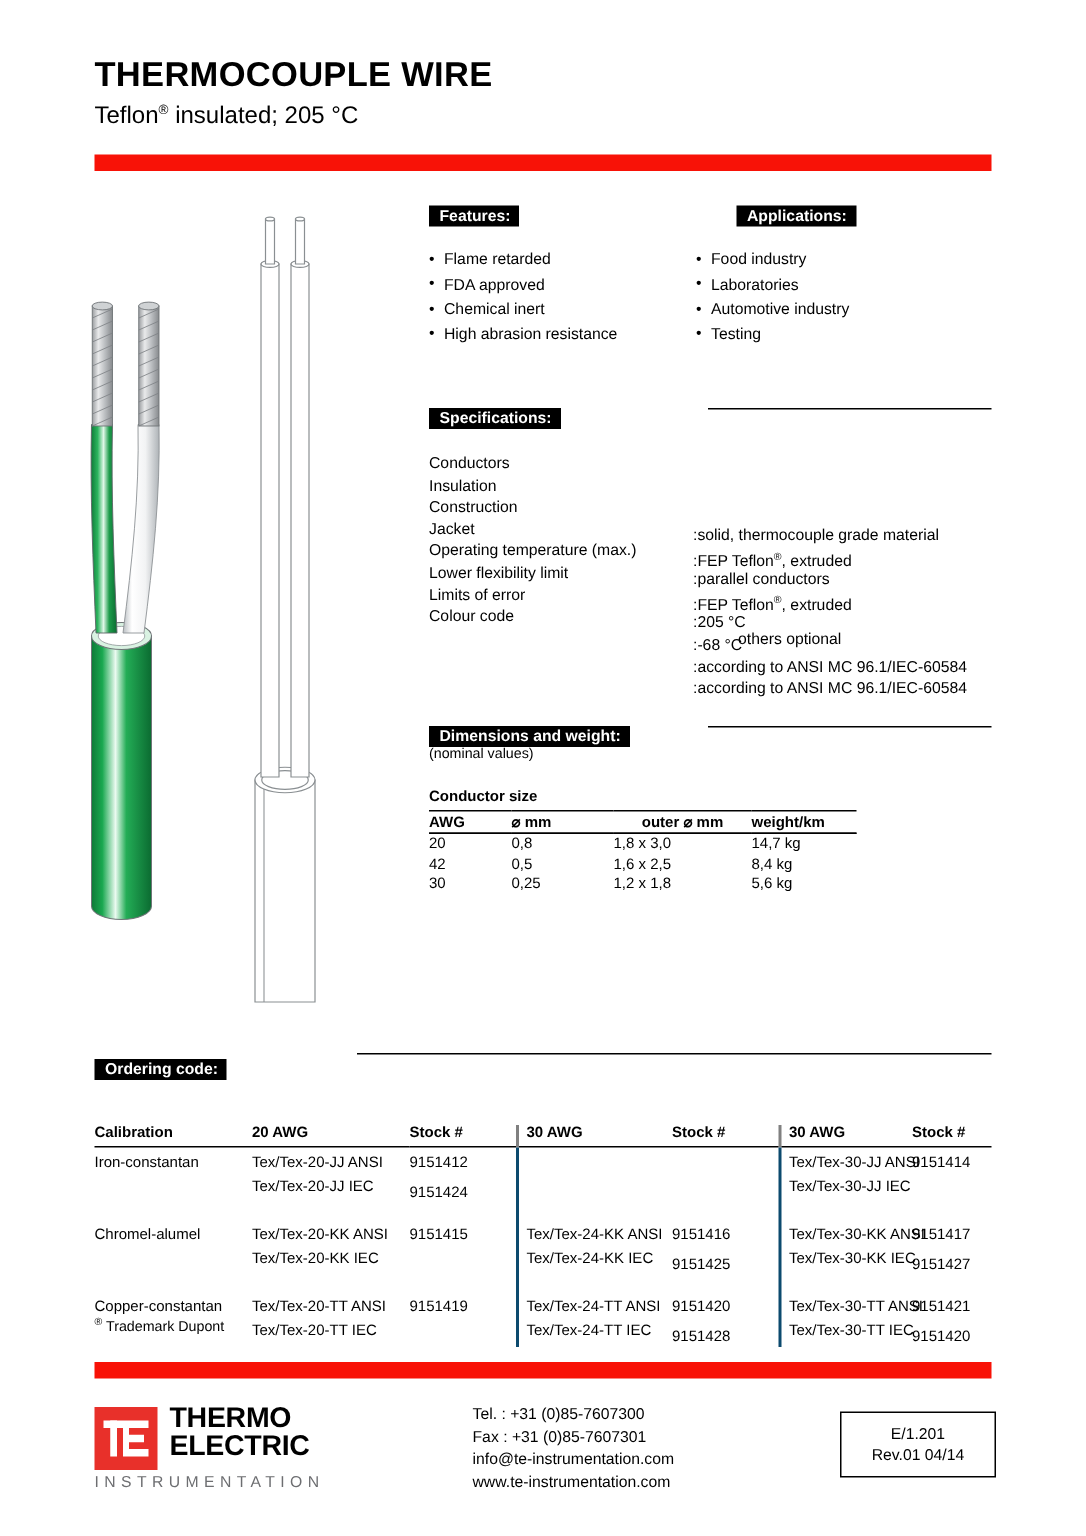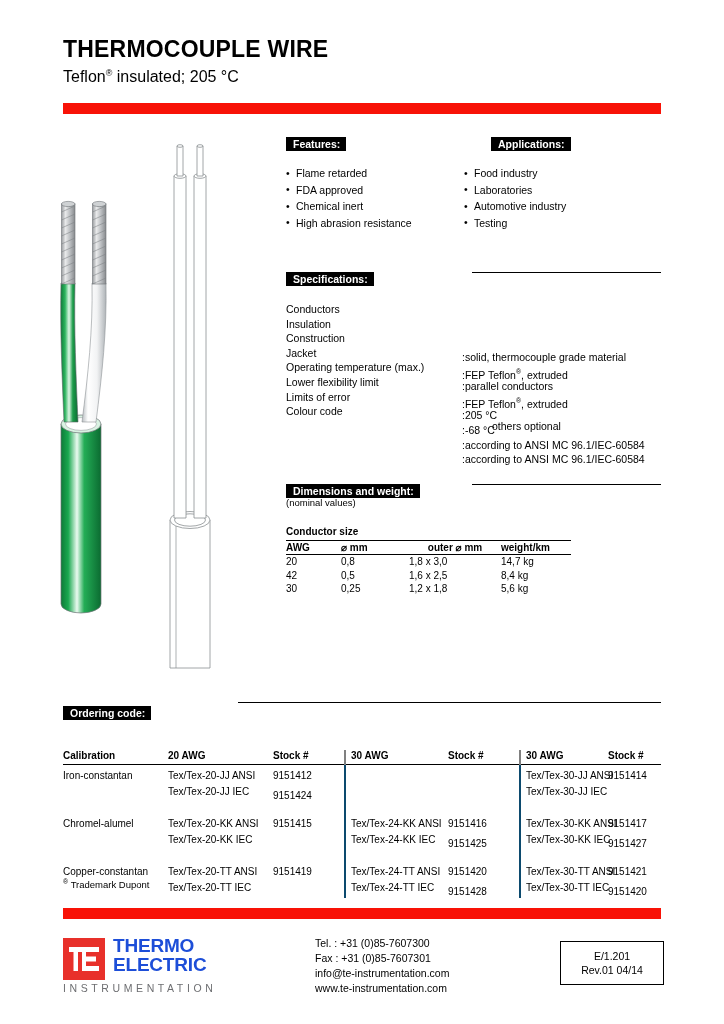--- a/index.html
+++ b/index.html
@@ -218,21 +218,21 @@
     left: 0; top: 0;
     width: 42px; height: 42px;
   }
   .logo-words {
     position: absolute;
     left: 113px;
     top: 936px;
     font-size: 19px;
     font-weight: bold;
     line-height: 19px;
-    color: #1d4ed8;
+    color: #000000;
     letter-spacing: -0.2px;
   }
   .logo-instr {
     position: absolute;
     left: 63px;
     top: 982px;
     font-size: 10.5px;
     letter-spacing: 3.6px;
     color: #6d6e71;
     font-weight: normal;

